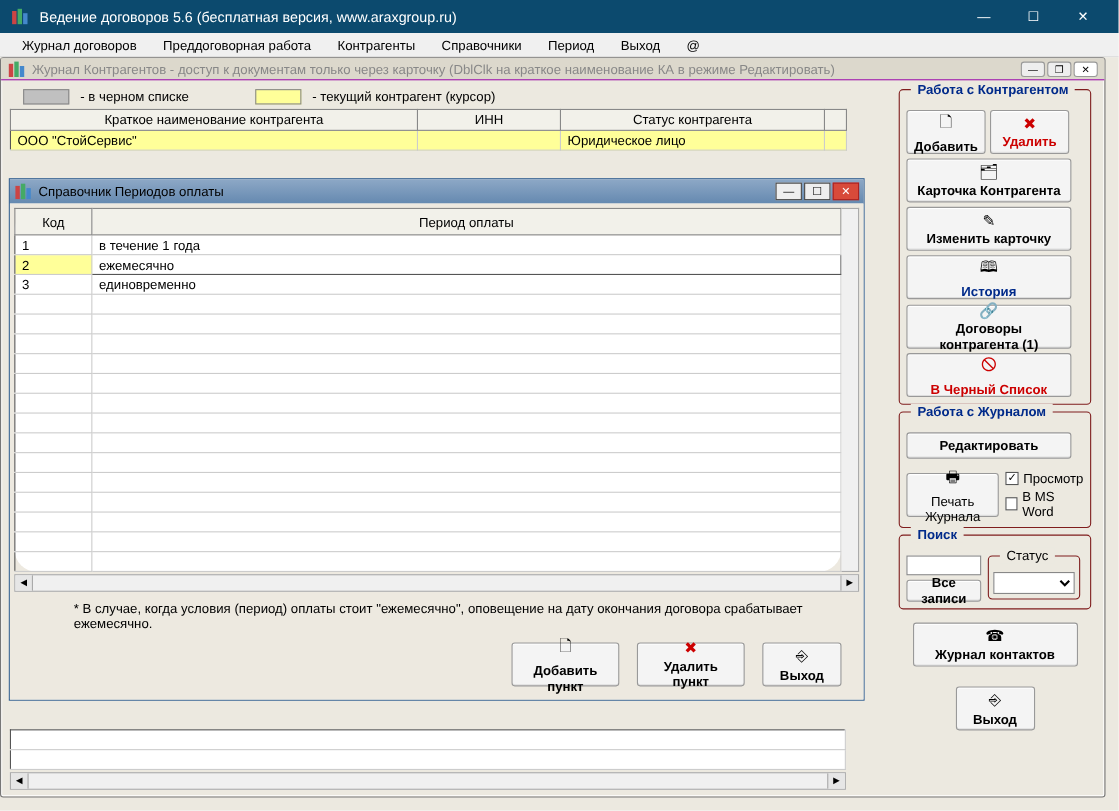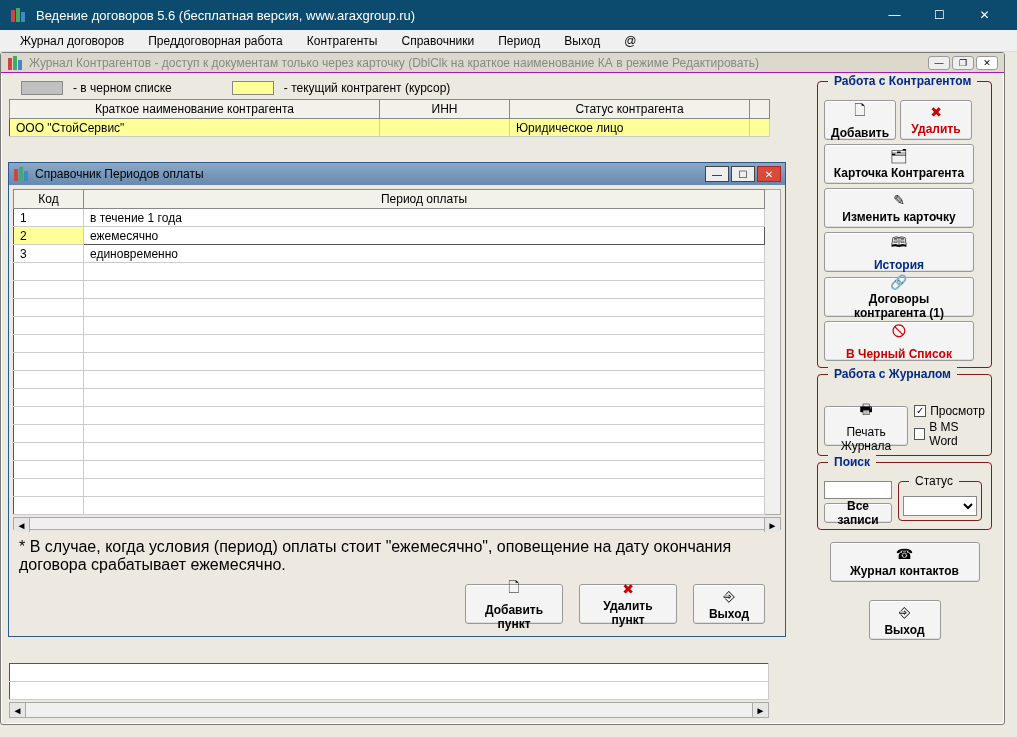--- a/index.html
+++ b/index.html
@@ -59,21 +59,21 @@
 
 .dialog { position:absolute; background:#eee; border:1px solid #2c5a8c; }
 .dialog .dlg-title { height:22px; background:linear-gradient(#8da8c6,#6589b0); display:flex; align-items:center; padding:0 4px; color:#000; }
 .dialog .dlg-title .dlg-icon { width:16px; height:16px; margin-right:6px; }
 .dialog .dlg-title .dlg-text { flex:1; font-size:12px; }
 .dialog .dlg-title .dlg-btns { display:flex; gap:2px; }
 .dialog .dlg-title .dlg-btn { width:24px; height:16px; border:1px solid #444; display:flex; align-items:center; justify-content:center; font-size:10px; background:#eee; }
 .dialog .dlg-title .dlg-btn.close { background:#d84a3a; color:#fff; border-color:#a22; }
 .dialog .dlg-body { padding:4px; background:#ede9e0; }
 
-.hint { font-size:16px; padding:6px; }
+.hint { font-size:12px; padding:6px;margin-left:48px; }
 
 .checkbox-row { display:flex; align-items:center; gap:4px; padding:1px 0; }
 .checkbox { width:12px; height:12px; border:1px solid #555; background:#fff; display:flex; align-items:center; justify-content:center; font-size:10px; line-height:10px; }
 
 select, input[type=text] { border:1px solid #888; font-size:12px; padding:1px 2px; background:#fff; }
 
 .hscroll { height:16px; background:#f0f0f0; border:1px solid #aaa; position:relative; margin:2px 0; }
 .hscroll .arrow { width:16px; height:14px; position:absolute; top:0; display:flex; align-items:center; justify-content:center; font-size:10px; background:#e6e6e6; }
 .hscroll .arrow.l { left:0; border-right:1px solid #aaa; }
 .hscroll .arrow.r { right:0; border-left:1px solid #aaa; }
@@ -219,20 +219,23 @@
           </div>
           <div style="height:4px;"></div>
           <div class="wbtn wide red">
             <span class="ico">🛇</span>
             <span class="lbl">В Черный Список</span>
           </div>
         </div>
 
         <div class="groupbox">
           <div class="gb-title">Работа с Журналом</div>
+          <div class="wbtn" style="width:150px; height:24px;">
+            <span class="lbl">Редактировать</span>
+          </div>
           <div style="height:10px;"></div>
           <div style="display:flex; gap:6px; align-items:center;">
             <div class="wbtn" style="width:90px; height:40px;">
               <span class="ico">🖶</span>
               <span class="lbl" style="font-weight:normal;">Печать Журнала</span>
             </div>
             <div>
               <div class="checkbox-row">
                 <span class="checkbox">✓</span>
                 <span>Просмотр</span>
@@ -292,21 +295,21 @@
       <span class="dlg-text">Справочник Периодов оплаты</span>
       <div class="dlg-btns">
         <div class="dlg-btn">—</div>
         <div class="dlg-btn">☐</div>
         <div class="dlg-btn close">✕</div>
       </div>
     </div>
     <div class="dlg-body" style="height:calc(100% - 22px); display:flex; flex-direction:column;">
 
       <div style="height:340px; display:flex;">
-        <table class="grid" style="flex:1; table-layout:fixed; border-collapse:collapse;">
+        <table class="grid" style="flex:1; table-layout:fixed; border-collapse:collapse;border-radius:21px;">
           <colgroup>
               <col style="width:70px">
               <col>
             </colgroup>
           <tbody>
               <tr>
             <th>Код</th>
             <th>Период оплаты</th>
           </tr>
           <tr>

